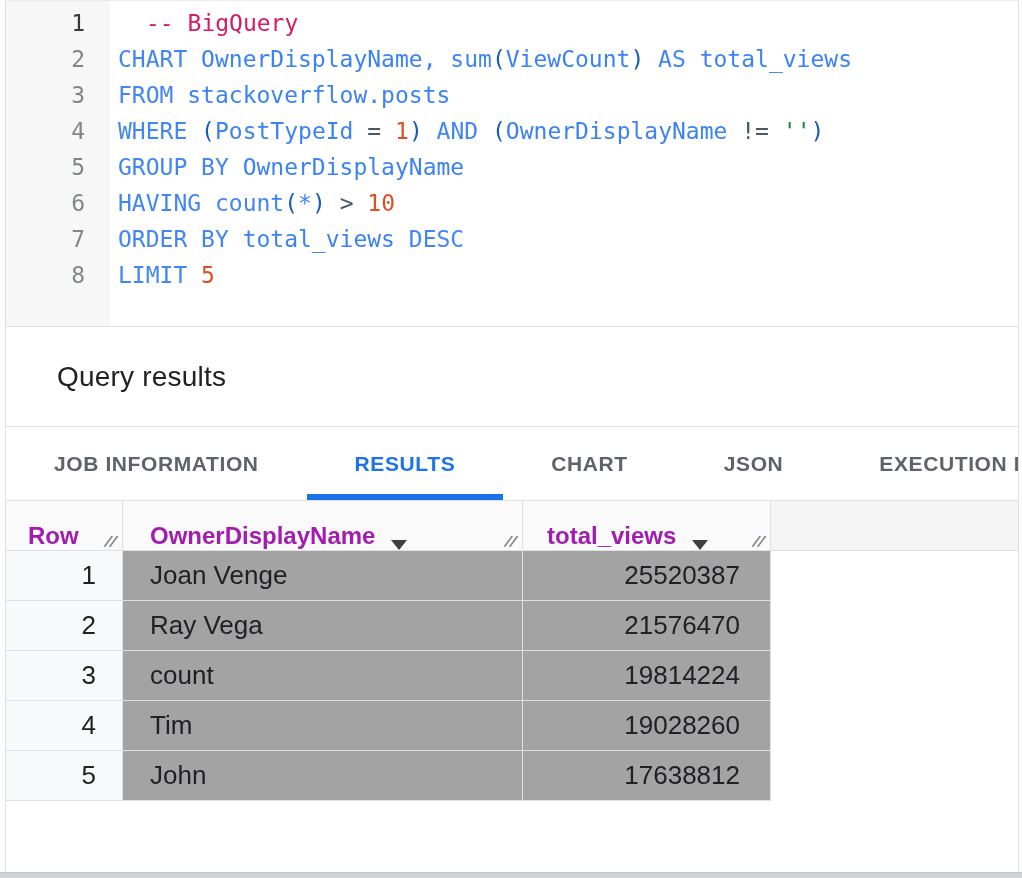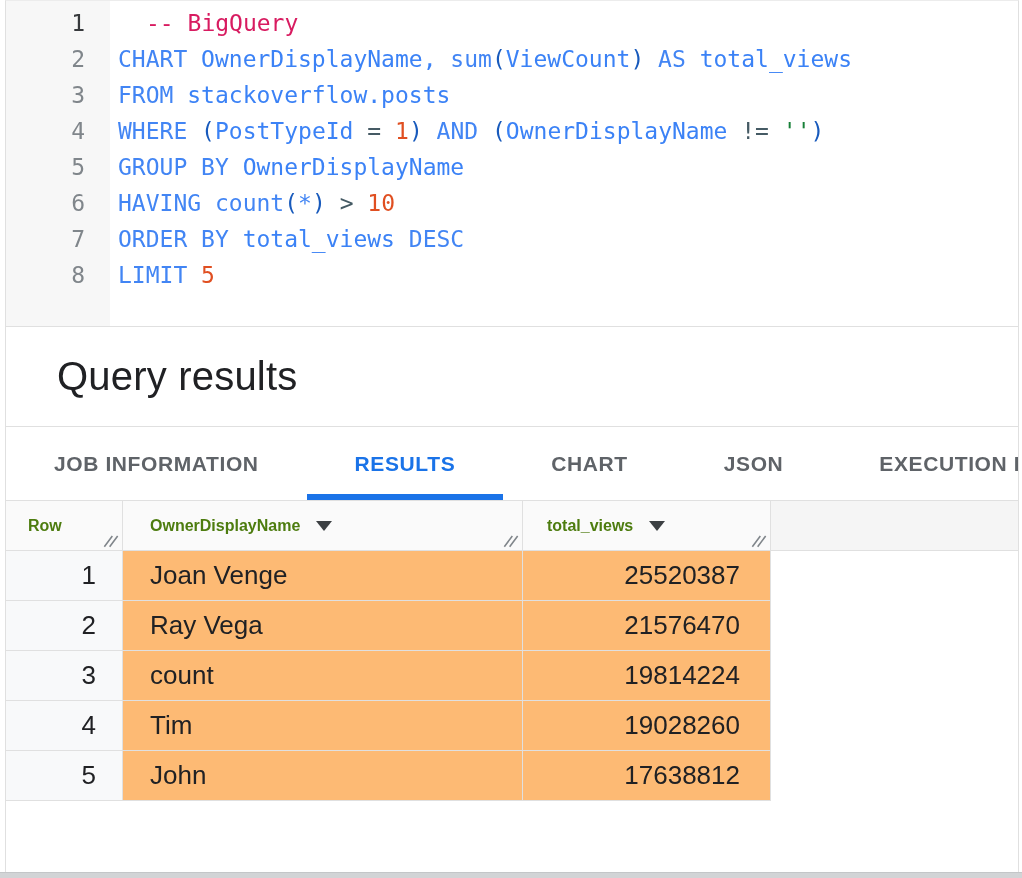--- a/index.html
+++ b/index.html
@@ -28,50 +28,50 @@
   .tk-kw      { color:#4285f4; }
   .tk-paren   { color:#185abc; }
   .tk-comment { color:#d81b60;margin-left:28px; }
   .tk-num     { color:#e04f21; }
   .tk-str     { color:#188038; }
   .tk-op      { color:#455a64; }
   .tk-plain   { color:#3b82f6; }
 
   
   .qr-section { height:100px; border-bottom:1px solid #e0e0e0; display:flex; align-items:center; padding-left:51px; }
-  .qr-title { font-size:40px; font-weight:400; color:#202124; letter-spacing:.2px; }
+  .qr-title { font-size:28px; font-weight:400; color:#202124; letter-spacing:.2px; }
 
   
   .tabbar { height:74px; border-bottom:1px solid #e0e0e0; display:flex; align-items:stretch; white-space:nowrap; }
   .tab {
     padding:0 48px; display:flex; align-items:center; position:relative;
     font-size:21px; font-weight:700; letter-spacing:.6px; color:#5f6368; cursor:pointer; flex:none;
   }
   .tab.active { color:#1a73e8; }
   .tab.active::after { content:""; position:absolute; left:0; right:0; bottom:0; height:6px; background:#1a73e8; }
 
   
   .thead { display:flex; height:50px; }
   .th {
-    display:flex; align-items:center; position:relative;
+    display:flex; align-items:flex-end; position:relative;
     border-right:1px solid #e0e0e0; border-bottom:1px solid #e0e0e0;
-    background:#fafafa; font-size:16px; font-weight:700; color:#4d7c0f;
+    background:#fafafa; font-size:24px; font-weight:700; color:#a21caf;
   }
   .th-row   { width:117px; padding-left:22px; }
   .th-name  { width:400px; padding-left:27px; }
   .th-views { width:248px; padding-left:24px; }
   .th-empty { flex:1; background:#f5f5f5; border-right:none; }
   .caret {
     width:0; height:0; margin-left:16px;
     border-left:8px solid transparent; border-right:8px solid transparent; border-top:10px solid #3c4043;
   }
   .grip { position:absolute; right:3px; bottom:2px; }
 
   .trow { display:flex; height:50px; font-size:26px; color:#202124; }
-  .td { display:flex; align-items:center; border-right:1px solid #e0e0e0; border-bottom:1px solid #e0e0e0; background:#fdba74; }
+  .td { display:flex; align-items:center; border-right:1px solid #e0e0e0; border-bottom:1px solid #e0e0e0; background:#a3a3a3; }
   .td-num   { width:117px; justify-content:flex-end; padding-right:26px; background:#f8f9fa; }
   .td-name  { width:400px; padding-left:27px; }
   .td-views { width:248px; justify-content:flex-end; padding-right:30px; }
   .td-empty { flex:1; border:none; background:#fff; }
 
   
   .bottom-bar { position:absolute; left:0; right:0; bottom:0; height:6px; background:#d2d4d6; border-top:1px solid #c4c6c8; }
 </style>
 </head>
 <body>

